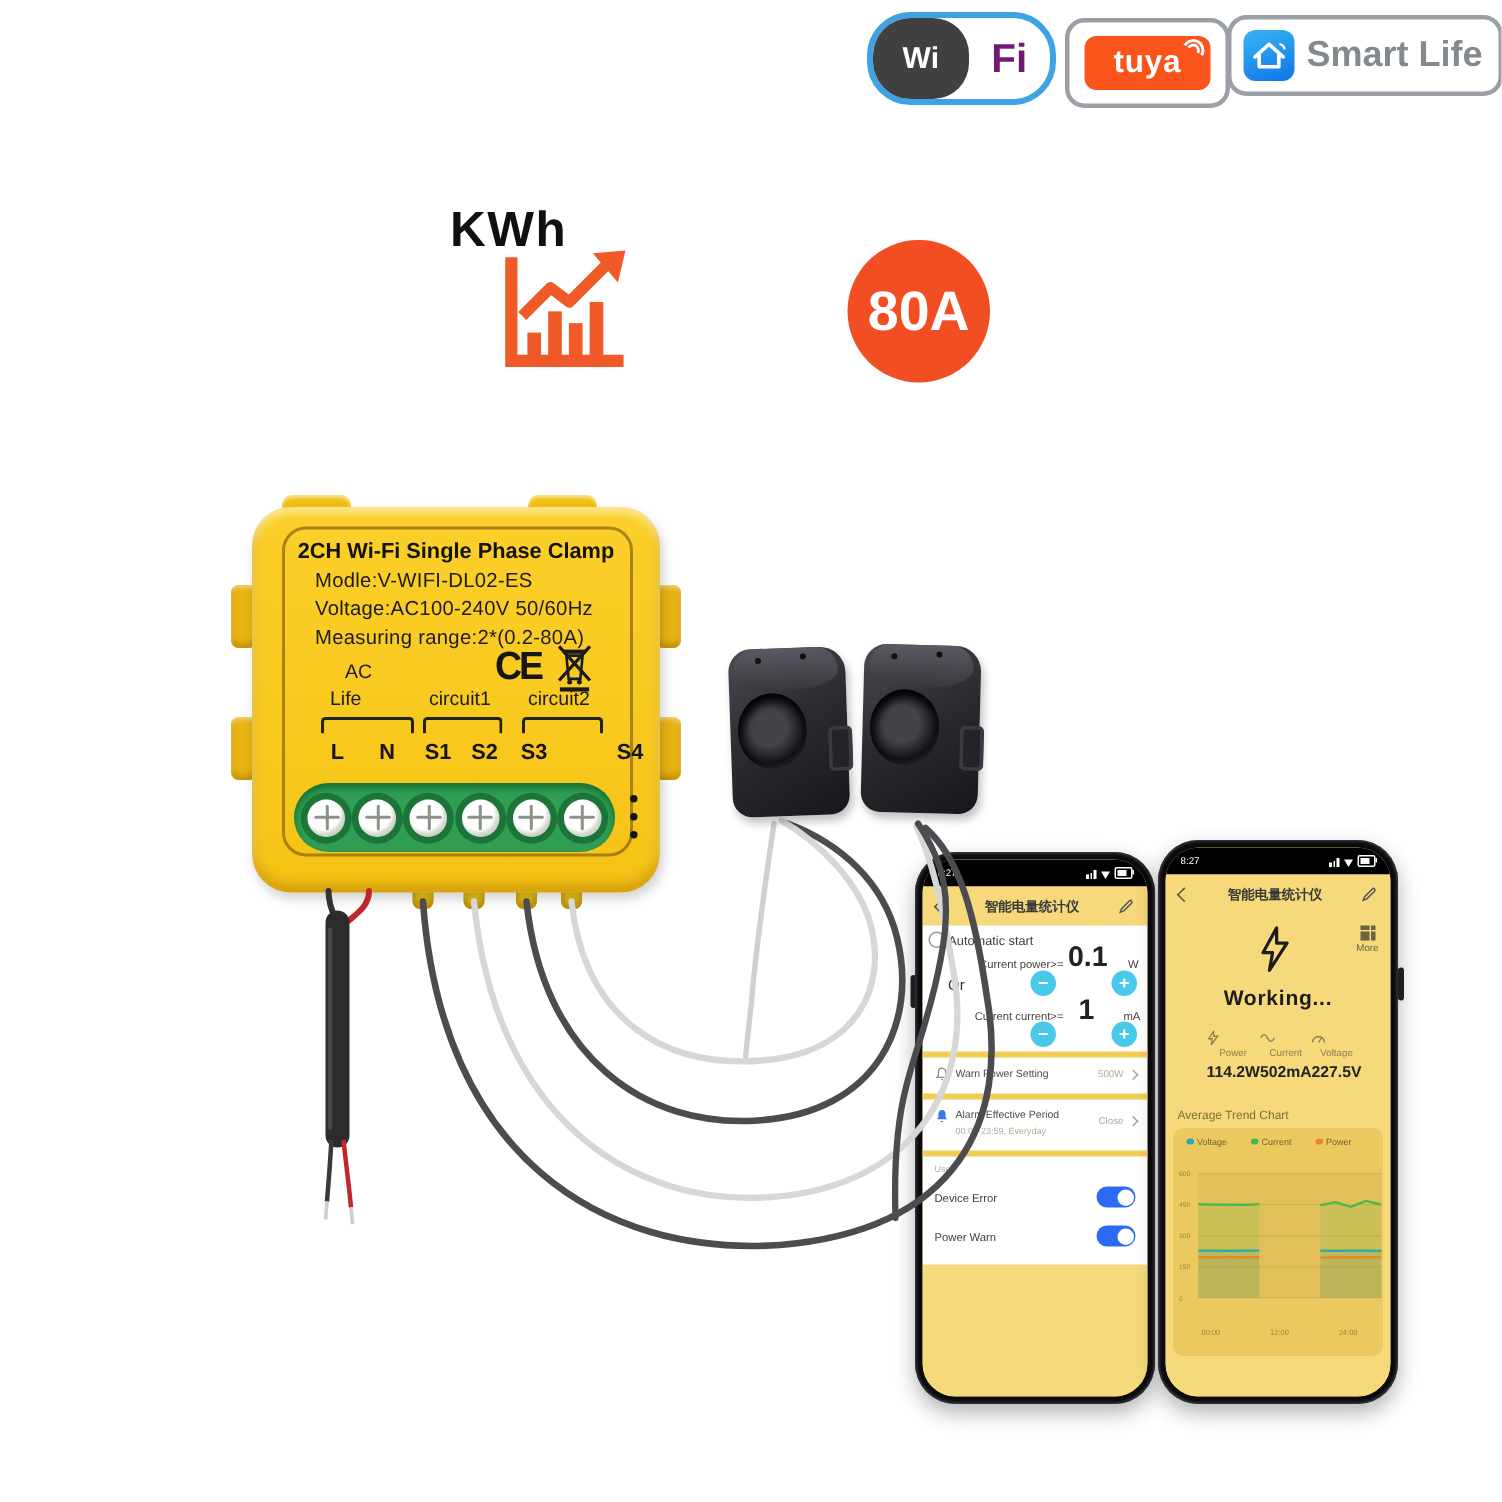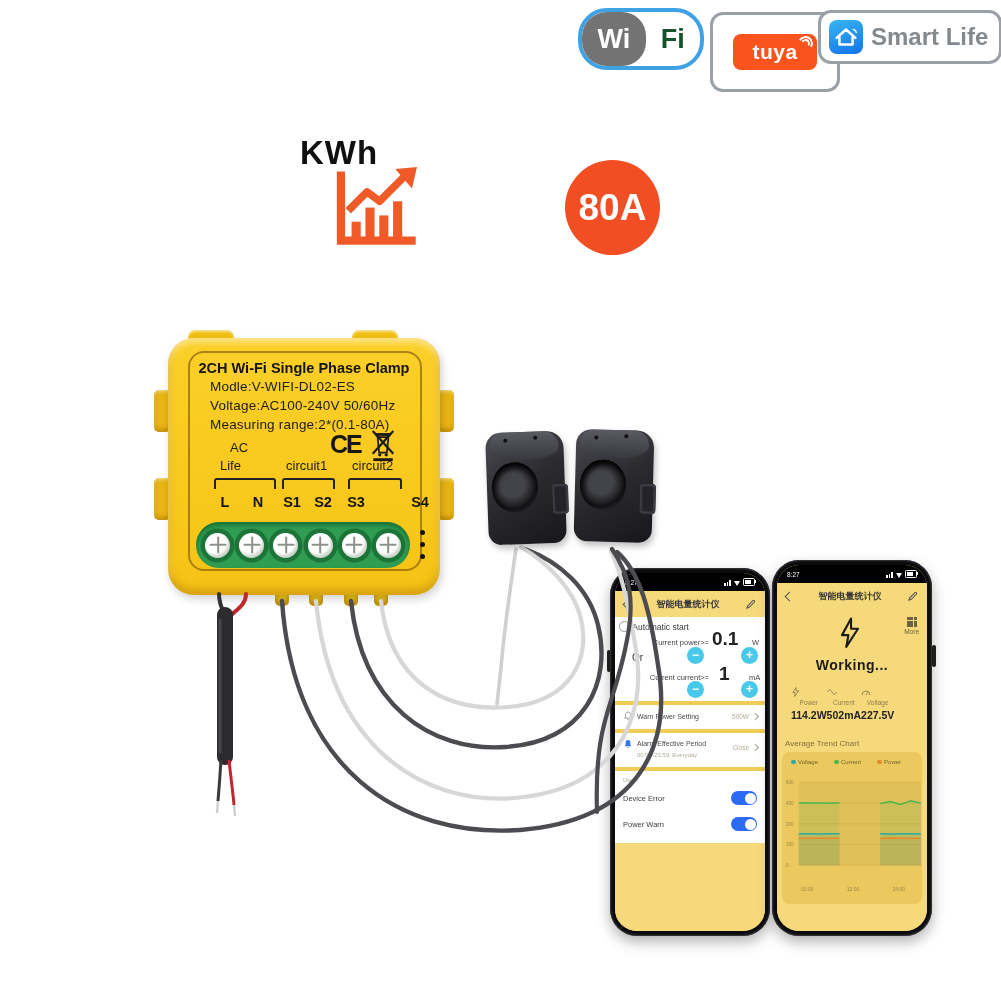--- a/index.html
+++ b/index.html
@@ -3,25 +3,25 @@
 <meta charset="utf-8">
 <style>
   html,body{margin:0;padding:0;}
   body{width:1001px;height:1001px;position:relative;background:#ffffff;overflow:hidden;
        font-family:"Liberation Sans", sans-serif;}
   .abs{position:absolute;}
 
   
   .wifi-badge{left:578px;top:8px;width:118px;height:54px;border:4px solid #3ea2e5;border-radius:29px;
     overflow:hidden;display:flex;background:#fff;z-index:2;}
-  .wifi-left{width:54%;background:#737373;color:#fff;display:flex;align-items:center;justify-content:center;
-    font-weight:bold;font-size:27px;border-radius:0 24px 24px 0;}
-  .wifi-right{flex:1;color:#14532d;display:flex;align-items:center;justify-content:center;font-weight:bold;font-size:27px;}
+  .wifi-left{width:54%;background:#404040;color:#fff;display:flex;align-items:center;justify-content:center;
+    font-weight:bold;font-size:20px;border-radius:0 24px 24px 0;}
+  .wifi-right{flex:1;color:#701a75;display:flex;align-items:center;justify-content:center;font-weight:bold;font-size:27px;}
   .pill-badge{border:3px solid #9aa0a6;border-radius:13px;background:#fff;display:flex;align-items:center;z-index:2;}
-  .tuya-badge{left:710px;top:12px;width:96px;height:46px;justify-content:center;padding:14px;}
+  .tuya-badge{left:710px;top:12px;width:96px;height:46px;justify-content:center;padding:4px;}
   .tuya-inner{width:84px;height:36px;background:#fa541c;border-radius:8px;color:#fff;font-weight:bold;
     font-size:21px;display:flex;align-items:center;justify-content:center;position:relative;letter-spacing:.5px;}
   .tarc1,.tarc2{position:absolute;border:2.4px solid #fff;border-radius:50%;
     border-bottom-color:transparent;border-left-color:transparent;transform:rotate(-15deg);}
   .tarc1{width:11px;height:11px;right:4px;top:2px;}
   .tarc2{width:5px;height:5px;right:7px;top:5px;}
   .smart-badge{left:818px;top:10px;width:170px;height:48px;gap:8px;padding-left:8px;}
   .house-ico{width:34px;height:34px;border-radius:8px;background:linear-gradient(160deg,#38b6f2,#1173e8);
     display:flex;align-items:center;justify-content:center;flex:none;}
   .smart-text{color:#84898e;font-weight:bold;font-size:24px;}
@@ -116,21 +116,21 @@
       linear-gradient(#6e6340,#6e6340) 3.5px 0/3px 3px,
       linear-gradient(#6e6340,#6e6340) 7px 0/3px 3px,
       linear-gradient(#6e6340,#6e6340) 0 3.5px/3px 3px,
       linear-gradient(#6e6340,#6e6340) 3.5px 3.5px/3px 3px,
       linear-gradient(#6e6340,#6e6340) 7px 3.5px/3px 3px,
       linear-gradient(#6e6340,#6e6340) 0 7px/3px 3px,
       linear-gradient(#6e6340,#6e6340) 3.5px 7px/3px 3px,
       linear-gradient(#6e6340,#6e6340) 7px 7px/3px 3px;
     background-repeat:no-repeat;}
   .working{position:absolute;top:48px;left:0;width:100%;text-align:center;font-size:14px;font-weight:bold;color:#1c1c1c;letter-spacing:.5px;}
-  .stats{position:absolute;top:78px;left:14px;width:100%;display:flex;justify-content:flex-start;text-align:center;}
+  .stats{position:absolute;top:78px;left:4px;width:100%;display:flex;justify-content:center;text-align:center;}
   .stat-label{font-size:6.5px;color:#8f7f52;margin-top:2px;}
   .stat-value{font-size:10.5px;font-weight:bold;color:#222;margin-top:3px;}
   .trend-title{position:absolute;top:130px;left:8px;font-size:8px;color:#7d6f3e;}
   .chart-card{position:absolute;top:143px;left:5px;right:5px;height:152px;background:#ecc95e;border-radius:7px;
     padding:4px 3px 2px 3px;box-sizing:border-box;}
   .legend{display:flex;gap:16px;padding-left:6px;font-size:6px;color:#6f6430;align-items:center;height:12px;}
   .legend-dot{width:4.5px;height:4.5px;border-radius:50%;display:inline-block;margin-right:2.5px;}
   .xlabels{display:flex;justify-content:space-between;padding:0 14px 0 16px;font-size:5px;color:#9a8747;}
 
   svg{display:block;}
@@ -183,21 +183,21 @@
 <div class="abs gland" style="left:275px;top:578px;"></div>
 <div class="abs gland" style="left:309px;top:578px;"></div>
 <div class="abs gland" style="left:344px;top:578px;"></div>
 <div class="abs gland" style="left:374px;top:578px;"></div>
 
 <div class="abs device">
   <div class="abs inner-outline"></div>
   <div class="abs dev-title">2CH Wi-Fi Single Phase Clamp</div>
   <div class="abs dev-line" style="top:41px;">Modle:V-WIFI-DL02-ES</div>
   <div class="abs dev-line" style="top:60px;">Voltage:AC100-240V 50/60Hz</div>
-  <div class="abs dev-line" style="top:79px;">Measuring range:2*(0.1-80A)</div>
+  <div class="abs dev-line" style="top:79px;">Measuring range:2*(0.2-80A)</div>
   <div class="abs ce-mark">CE</div>
   <div class="abs weee">
     <svg width="26" height="34" viewBox="0 0 24 31">
       <rect x="5" y="4.5" width="14" height="2.6" fill="#1a1a1a"></rect>
       <path d="M7,8.2 H17 L15.6,22.5 H8.4 Z" fill="none" stroke="#1a1a1a" stroke-width="1.6"></path>
       <circle cx="9" cy="24.5" r="1.5" fill="#1a1a1a"></circle>
       <circle cx="15" cy="24.5" r="1.5" fill="#1a1a1a"></circle>
       <path d="M2.5,2.5 L21.5,23.5 M21.5,2.5 L2.5,23.5" stroke="#1a1a1a" stroke-width="2"></path>
       <path d="M3,29 H21" stroke="#1a1a1a" stroke-width="2.6"></path>
     </svg>

